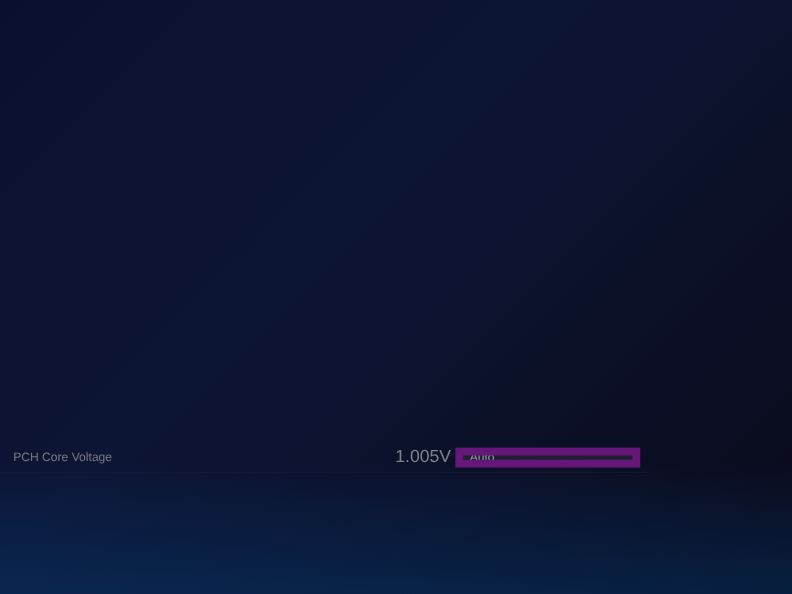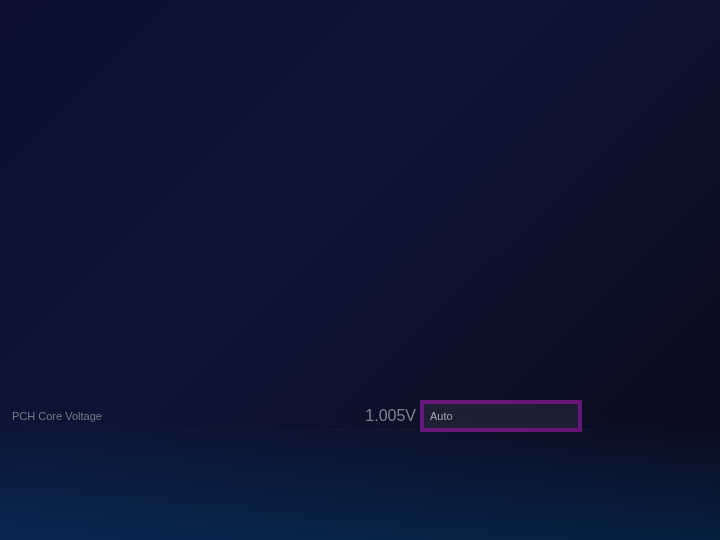--- a/index.html
+++ b/index.html
@@ -169,26 +169,26 @@
     .setting-label.sub { padding-left: 20px; color: #999; }
     .setting-value {
       min-width: 100px;
       font-size: 16px;
       color: #ccc;
       text-align: right;
       padding-right: 4px;
     }
     .setting-input {
       background: #2a2a3a;
-      border: 4px solid #a21caf;
+      border: 7px solid #a21caf;
       color: #fff;
       font-size: 11px;
       padding: 2px 6px;
       min-width: 160px;
-      height: 32px;
+      height: 16px;
     }
     .setting-dropdown {
       background: #2a2a3a;
       border: 1px solid #444;
       color: #fff;
       font-size: 11px;
       padding: 2px 6px;
       min-width: 160px;
       height: 20px;
       display: flex;

